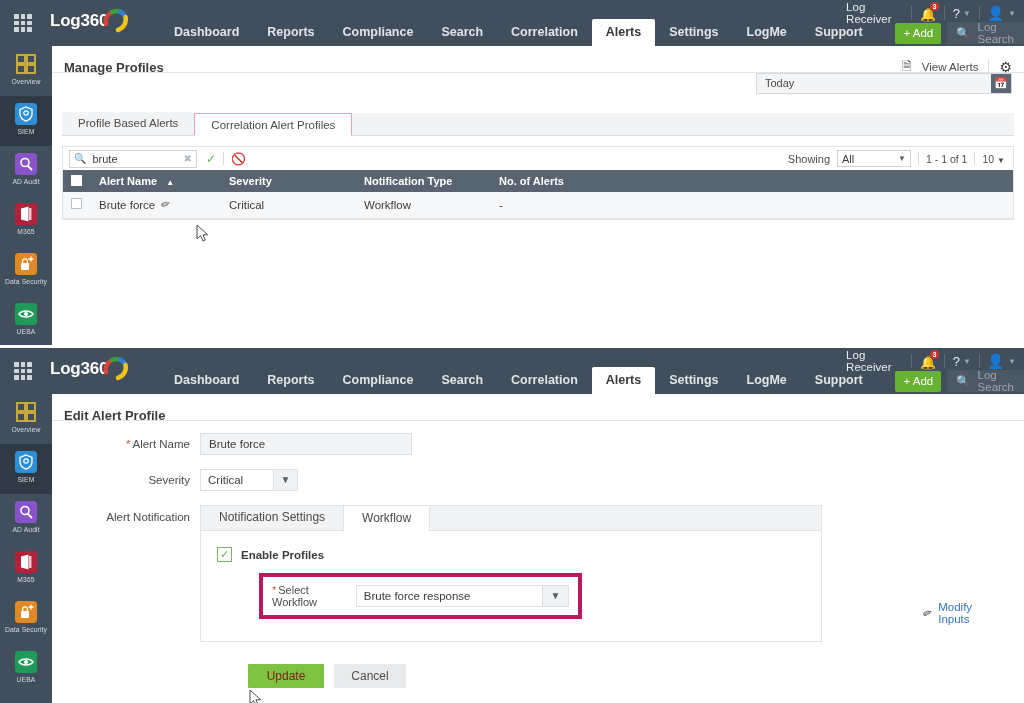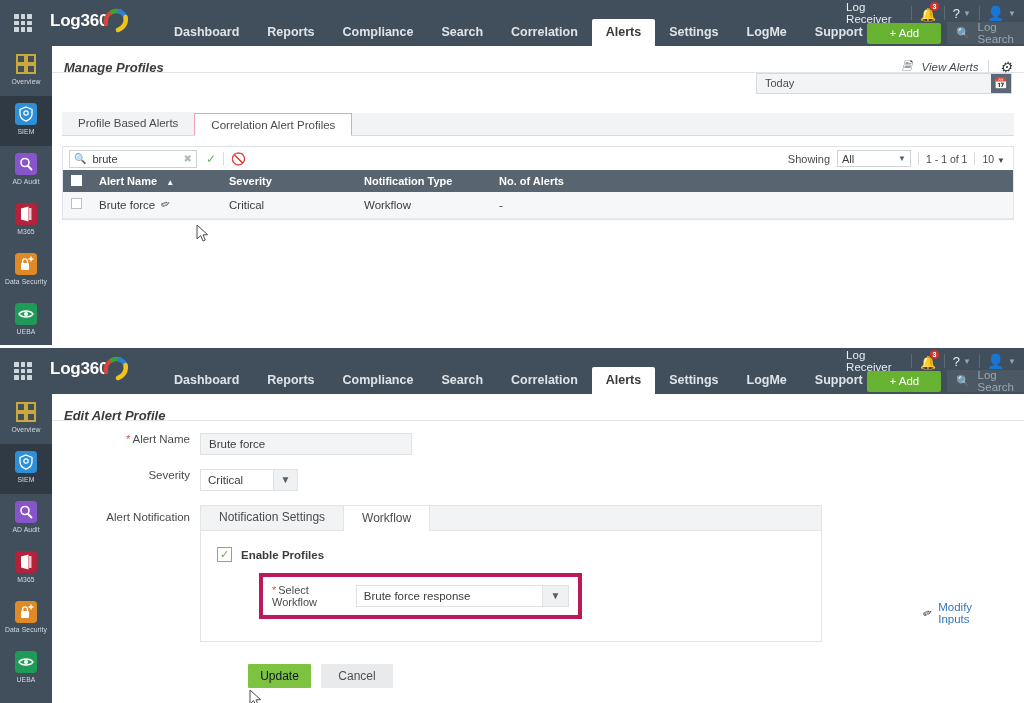--- a/index.html
+++ b/index.html
@@ -46,39 +46,39 @@
     font-size:7px; line-height:9px; min-width:9px; height:9px; border-radius:5px;
     text-align:center; padding:0 1px; font-weight:bold;
   }
   .qmark { color:#e9edf0; font-size:13px; }
   .caret-sm { color:#97a3ad; font-size:8px; margin-left:3px; }
   .avatar-ic { color:#e3e8ec; font-size:14px; }
 
   .tr-row2 { position:absolute; right:0px; top:22px; display:flex; align-items:center; height:22px; }
   .add-btn {
     background:#67b231; color:#fff; font-size:11.5px; height:21px; line-height:21px;
-    padding:0 22px; border-radius:2px; cursor:pointer; white-space:nowrap;
+    padding:0 8px; border-radius:2px; cursor:pointer; white-space:nowrap;
   }
   .logsearch {
     display:flex; align-items:center; height:22px; background:#4c5864; padding:0 10px 0 9px;
     color:#9aa6b1; font-size:11.5px; gap:7px; margin-left:6px;
   }
 
   
   .sidebar { position:absolute; left:0; top:46px; width:52px; bottom:0; background:#414e5b; }
   .side-item { height:50px; position:relative; text-align:center; padding-top:7px; cursor:pointer; }
   .side-item.active { background:#2f3a45; }
   .side-item .sic { width:22px; height:22px; margin:0 auto 3px; border-radius:3px; display:block; }
   .side-item .slabel { color:#d4dae0; font-size:6.8px; display:block; letter-spacing:0.1px; }
 
   
   .content { position:absolute; left:52px; top:46px; right:0; bottom:0; background:#fff; }
   .page-head {
     height:27px; display:flex; align-items:center; justify-content:space-between;
-    padding:16px 12px 0 12px; border-bottom:1px solid #e3e6e8;font-style:italic;
+    padding:16px 12px 0 12px; border-bottom:1px solid #e3e6e8;
   }
   .page-title { font-size:13px; font-weight:bold; color:#3c3c3c; }
   .head-right { display:flex; align-items:center; gap:10px; color:#4a4a4a; font-size:11.5px; }
   .head-right .hsep { width:1px; height:15px; background:#d8dcdf; }
   .gear { font-size:14px; color:#3b3b3b; }
   .doc-ic { font-size:12px; color:#4a4a4a; }
 
   .daterow { height:40px; display:flex; justify-content:flex-end; padding-right:12px; }
   .datebox { display:flex; width:256px; height:21px; border:1px solid #d7dadd; }
   .datebox .dval { flex:1; background:#f3f4f5; color:#4a4a4a; font-size:11px; line-height:19px; padding-left:8px; }
@@ -119,21 +119,21 @@
   .cbox.dark { border:1px solid #b9bfc4; }
   .th-cb { width:28px; }
   .sortarrow { font-size:8px; margin-left:6px; }
   .pencil-cell { position:relative; }
   .pencil { position:absolute; left:70px; top:6px; font-size:11px; color:#4a4a4a; transform:rotate(-20deg); }
 
   .cursor { position:absolute; width:13px; height:19px; pointer-events:none; }
 
   
   .formarea { padding:12px 0 0 0; }
-  .frow { display:flex; align-items:flex-start; margin-bottom:14px; }
+  .frow { display:flex; align-items:center; margin-bottom:14px; }
   .flabel { width:148px; text-align:right; font-size:11.5px; color:#4a4a4a; padding-right:10px; }
   .req { color:#e0553f; margin-right:2px; }
   .finput {
     width:212px; height:22px; background:#f3f4f5; border:1px solid #dfe2e5;
     font-size:11.5px; color:#3c3c3c; line-height:20px; padding-left:8px;
   }
   .fselect { display:flex; width:98px; height:22px; border:1px solid #dfe2e5; }
   .fselect .sv { flex:1; background:#fff; font-size:11.5px; color:#3c3c3c; line-height:20px; padding-left:7px; }
   .fselect .sa { width:24px; background:#f0f1f2; border-left:1px solid #dfe2e5; text-align:center; font-size:10px; color:#55606b; line-height:20px; }
 
@@ -148,21 +148,21 @@
   .wfrow { display:flex; align-items:center; margin:11px 0 0 42px; border:4px solid #be185d; padding:7px 9px; width:323px; }
   .wf-label { font-size:11px; color:#4a4a4a; width:88px; }
   .wfselect { display:flex; width:224px; height:22px; border:1px solid #dfe2e5; }
   .wfselect .sv { flex:1; background:#fff; font-size:11.5px; color:#3c3c3c; line-height:20px; padding-left:7px; }
   .wfselect .sa { width:26px; background:#f0f1f2; border-left:1px solid #dfe2e5; text-align:center; font-size:10px; color:#55606b; line-height:20px; }
   .modify { position:absolute; left:722px; font-size:11.5px; color:#3477b8; display:flex; align-items:center; gap:6px; cursor:pointer; }
   .modify .mic { color:#333; font-size:11px; transform:rotate(-25deg); }
 
   .btnrow { display:flex; gap:10px; margin:22px 0 0 196px; }
   .btn { height:24px; line-height:24px; font-size:12px; text-align:center; cursor:pointer; border-radius:1px; }
-  .btn-primary { background:#7ec242; color:#0f172a; width:63px; }
+  .btn-primary { background:#7ec242; color:#7f1d1d; width:76px; }
   .btn-default { background:#e9eaeb; color:#4f4f4f; width:72px; }
 </style>
 </head>
 <body>
 
 <div class="screen">
 
   <div class="panel" id="panel-top">
 
     <div class="topbar">

